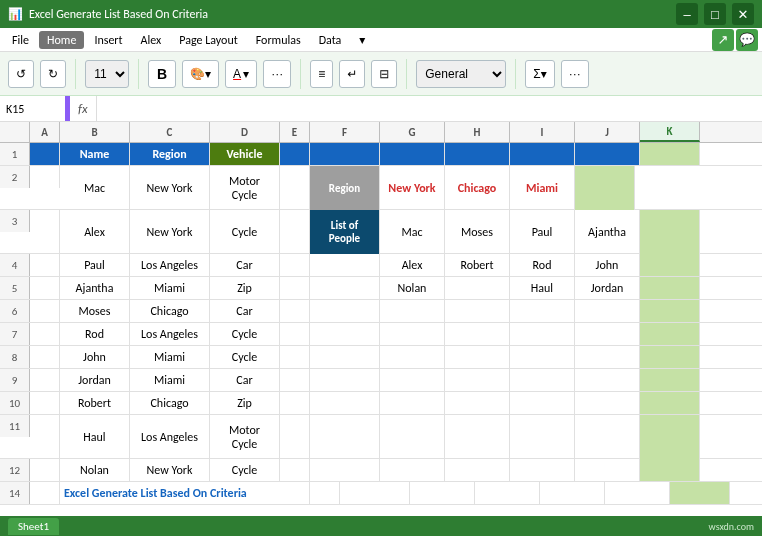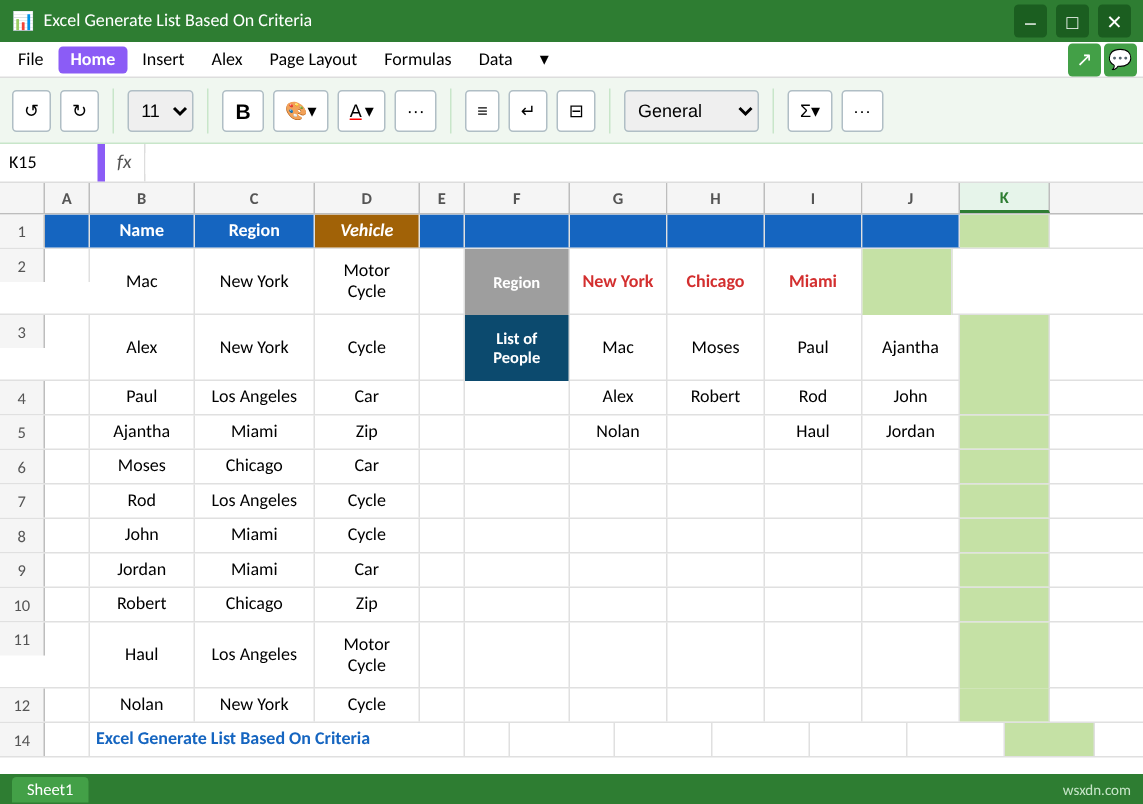--- a/index.html
+++ b/index.html
@@ -31,21 +31,21 @@
       align-items: center;
       padding: 0 4px;
       gap: 2px;
     }
     .menu-item {
       padding: 2px 8px;
       cursor: pointer;
       font-size: 12px;
       border-radius: 3px;
     }
-    .menu-item.active { background: #8b5cf6; color: white; border-radius: 3px; font-weight: bold; }
+    .menu-item.active { background: #737373; color: white; border-radius: 3px; }
 
     
     .ribbon {
       background: #f0f7f0;
       border-bottom: 1px solid #c8e6c9;
       padding: 4px 8px;
       display: flex;
       align-items: center;
       gap: 6px;
       height: 44px;
@@ -191,21 +191,21 @@
     .cell-f { width: 70px; min-width: 70px; }
     .cell-g { width: 65px; min-width: 65px; justify-content: center; }
     .cell-h { width: 65px; min-width: 65px; justify-content: center; }
     .cell-i { width: 65px; min-width: 65px; justify-content: center; }
     .cell-j { width: 65px; min-width: 65px; justify-content: center; }
     .cell-k { width: 60px; min-width: 60px; background: #c5e1a5; }
 
     .header-row .cell { font-weight: bold; background: #1565c0; color: white; }
     .header-row .cell-b { background: #1565c0; }
     .header-row .cell-c { background: #1565c0; }
-    .header-row .cell-d { background: #a16207; font-style: italic; }
+    .header-row .cell-d { background: #4d7c0f; }
 
     
     .pivot-header { background: #9e9e9e; color: white; font-weight: bold; font-size: 11px; }
     .pivot-list { background: #757575; color: white; font-size: 11px; }
 
     
     .bottom-bar {
       background: #2e7d32;
       color: white;
       height: 20px;

